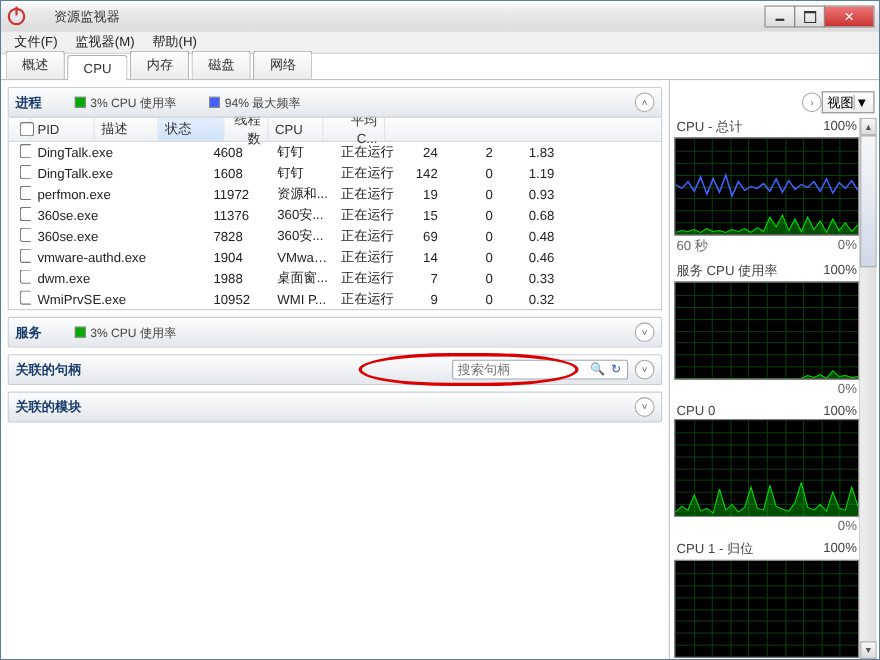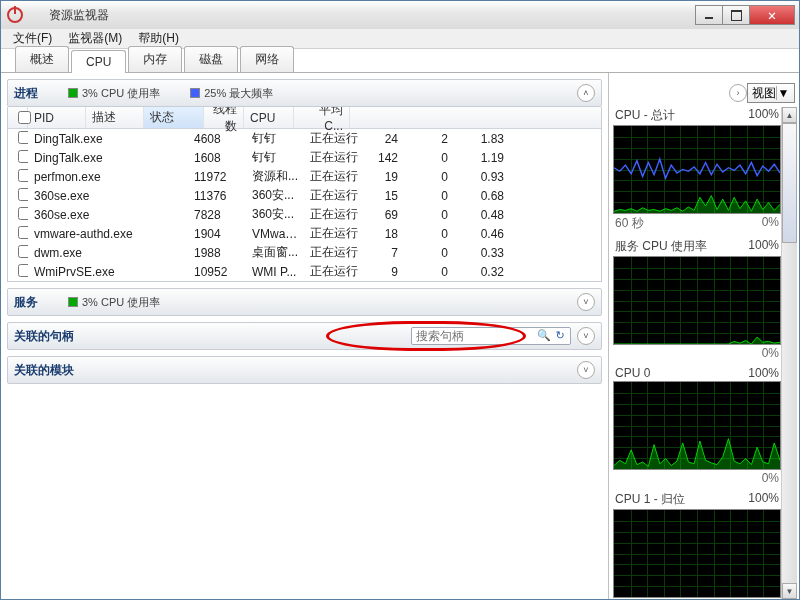--- a/index.html
+++ b/index.html
@@ -14,21 +14,21 @@
 .win-btns { display:flex; height:20px; margin-right:4px; }
 .win-btn { width:28px; height:20px; border:1px solid #8a8a8a; background:linear-gradient(#f8f8f8,#dcdcdc); margin-left:-1px; display:flex; align-items:center; justify-content:center; font-family:Consolas,monospace; font-size:11px; color:#333; }
 .win-btn.min::after{content:"";display:block;width:8px;height:2px;background:#333;margin-top:6px;}
 .win-btn.max::after{content:"";display:block;width:9px;height:8px;border:1px solid #333;border-top:2px solid #333;}
 .win-btn.close { background:linear-gradient(#e77,#c33); color:#fff; width:46px; font-size:14px; font-weight:bold; }
 .win-btn.close::after{content:"✕";}
 
 .menubar { height:20px; background:#f0f0f0; border-bottom:1px solid #d0d0d0; display:flex; align-items:center; padding:0 4px; }
 .menubar span { padding:2px 8px; color:#222; }
 
-.tabs { height:24px; background:#fff; display:flex; align-items:flex-end; padding:2px 4px 0 14px; border-bottom:1px solid #b0b0b0; }
+.tabs { height:24px; background:#fff; display:flex; align-items:flex-end; padding:2px 4px 0 4px; border-bottom:1px solid #b0b0b0; }
 .tab { padding:4px 14px; border:1px solid #b0b0b0; background:linear-gradient(#fdfdfd,#ececec); margin-right:2px; border-bottom:none; color:#333; border-radius:3px 3px 0 0; }
 .tab.active { background:#fff; position:relative; top:1px; }
 
 .main { flex:1; display:flex; background:#fff; overflow:hidden; }
 .left { flex:1; display:flex; flex-direction:column; border-right:1px solid #c0c0c0; overflow:hidden; }
 .right { width:190px; display:flex; flex-direction:column; overflow:hidden; padding:6px 2px 0 4px; }
 
 .section-hdr { height:28px; background:linear-gradient(#fdfdfd,#e4e8ec); border:1px solid #c8ccd4; margin:6px 6px 0 6px; display:flex; align-items:center; padding:0 6px; position:relative; border-radius:2px; }
 .section-hdr .title { font-weight:bold; color:#1a3c6e; margin-right:30px; }
 .stat-box { width:10px; height:10px; border:1px solid #888; margin-right:4px; }
@@ -106,21 +106,21 @@
   </div>
 
   <div class="main">
     <div class="left">
 
       <div class="section-hdr">
         <span class="title">进程</span>
         <span class="stat-box green"></span>
         <span class="sect-stat">3% CPU 使用率</span>
         <span class="stat-box blue"></span>
-        <span class="sect-stat">25% 最大频率</span>
+        <span class="sect-stat">94% 最大频率</span>
         <span class="chev">˄</span>
       </div>
       <div class="section-body">
         <div class="thead">
           <div class="th c-chk">
               <input type="checkbox" class="chk" style="">
             </div>
           <div class="th c-pid">PID</div>
           <div class="th c-desc">描述</div>
           <div class="th c-stat sorted">状态</div>
@@ -178,21 +178,21 @@
               <div class="cell c-thr">69</div>
               <div class="cell c-cpu">0</div>
               <div class="cell c-avg">0.48</div>
             </div>
             <div class="row">
               <div class="cell c-chk"><input type="checkbox" class="chk" style=""></div>
               <div class="cell c-img">vmware-authd.exe</div>
               <div class="cell c-pid">1904</div>
               <div class="cell c-desc">VMwar...</div>
               <div class="cell c-stat">正在运行</div>
-              <div class="cell c-thr">18</div>
+              <div class="cell c-thr">14</div>
               <div class="cell c-cpu">0</div>
               <div class="cell c-avg">0.46</div>
             </div>
             <div class="row">
               <div class="cell c-chk"><input type="checkbox" class="chk" style=""></div>
               <div class="cell c-img">dwm.exe</div>
               <div class="cell c-pid">1988</div>
               <div class="cell c-desc">桌面窗...</div>
               <div class="cell c-stat">正在运行</div>
               <div class="cell c-thr">7</div>

